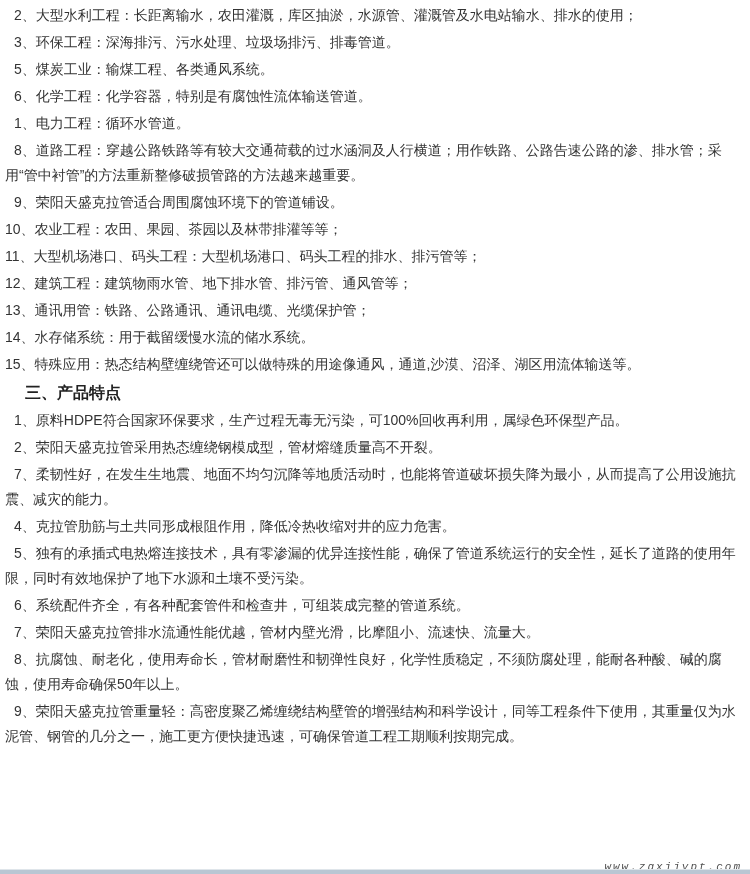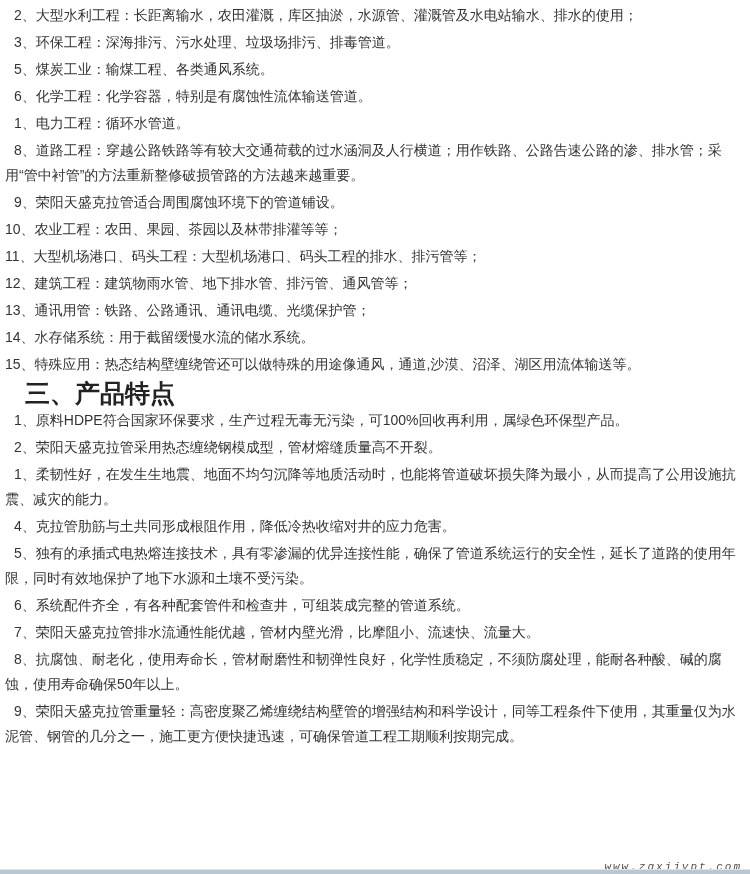--- a/index.html
+++ b/index.html
@@ -23,21 +23,21 @@
     line-height: 25px;
     color: #333333;
     text-align: left;
     word-break: break-all;
   }
   p.indent {
     text-indent: 9px;
   }
   h3.heading {
     margin: 3px 0 2px 0;
-    font-size: 25px;
+    font-size: 16px;
     line-height: 26px;
     font-weight: bold;
     color: #222222;
     text-indent: 20px;
   }
   .watermark {
     position: absolute;
     right: 8px;
     bottom: 1px;
     font-family: "Liberation Mono", "DejaVu Sans Mono", monospace;
@@ -72,21 +72,21 @@
   <p class="item">11、大型机场港口、码头工程：大型机场港口、码头工程的排水、排污管等；</p>
   <p class="item">12、建筑工程：建筑物雨水管、地下排水管、排污管、通风管等；</p>
   <p class="item">13、通讯用管：铁路、公路通讯、通讯电缆、光缆保护管；</p>
   <p class="item">14、水存储系统：用于截留缓慢水流的储水系统。</p>
   <p class="item">15、特殊应用：热态结构壁缠绕管还可以做特殊的用途像通风，通道,沙漠、沼泽、湖区用流体输送等。</p>
 
   <h3 class="heading">三、产品特点</h3>
 
   <p class="item indent">1、原料HDPE符合国家环保要求，生产过程无毒无污染，可100%回收再利用，属绿色环保型产品。</p>
   <p class="item indent">2、荣阳天盛克拉管采用热态缠绕钢模成型，管材熔缝质量高不开裂。</p>
-  <p class="item indent">1、柔韧性好，在发生生地震、地面不均匀沉降等地质活动时，也能将管道破坏损失降为最小，从而提高了公用设施抗震、减灾的能力。</p>
+  <p class="item indent">7、柔韧性好，在发生生地震、地面不均匀沉降等地质活动时，也能将管道破坏损失降为最小，从而提高了公用设施抗震、减灾的能力。</p>
   <p class="item indent">4、克拉管肋筋与土共同形成根阻作用，降低冷热收缩对井的应力危害。</p>
   <p class="item indent">5、独有的承插式电热熔连接技术，具有零渗漏的优异连接性能，确保了管道系统运行的安全性，延长了道路的使用年限，同时有效地保护了地下水源和土壤不受污染。</p>
   <p class="item indent">6、系统配件齐全，有各种配套管件和检查井，可组装成完整的管道系统。</p>
   <p class="item indent">7、荣阳天盛克拉管排水流通性能优越，管材内壁光滑，比摩阻小、流速快、流量大。</p>
   <p class="item indent">8、抗腐蚀、耐老化，使用寿命长，管材耐磨性和韧弹性良好，化学性质稳定，不须防腐处理，能耐各种酸、碱的腐蚀，使用寿命确保50年以上。</p>
   <p class="item indent">9、荣阳天盛克拉管重量轻：高密度聚乙烯缠绕结构壁管的增强结构和科学设计，同等工程条件下使用，其重量仅为水泥管、钢管的几分之一，施工更方便快捷迅速，可确保管道工程工期顺利按期完成。</p>
 </div>
 
 <div class="watermark">www.zgxjjypt.com</div>
 <div class="bottom-bar"></div>

